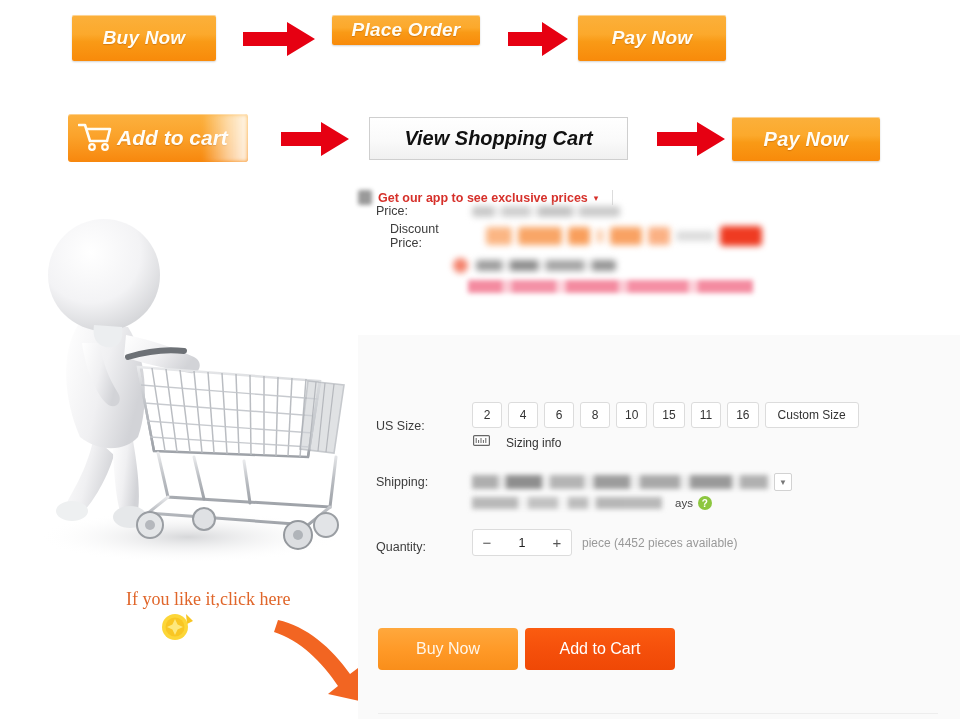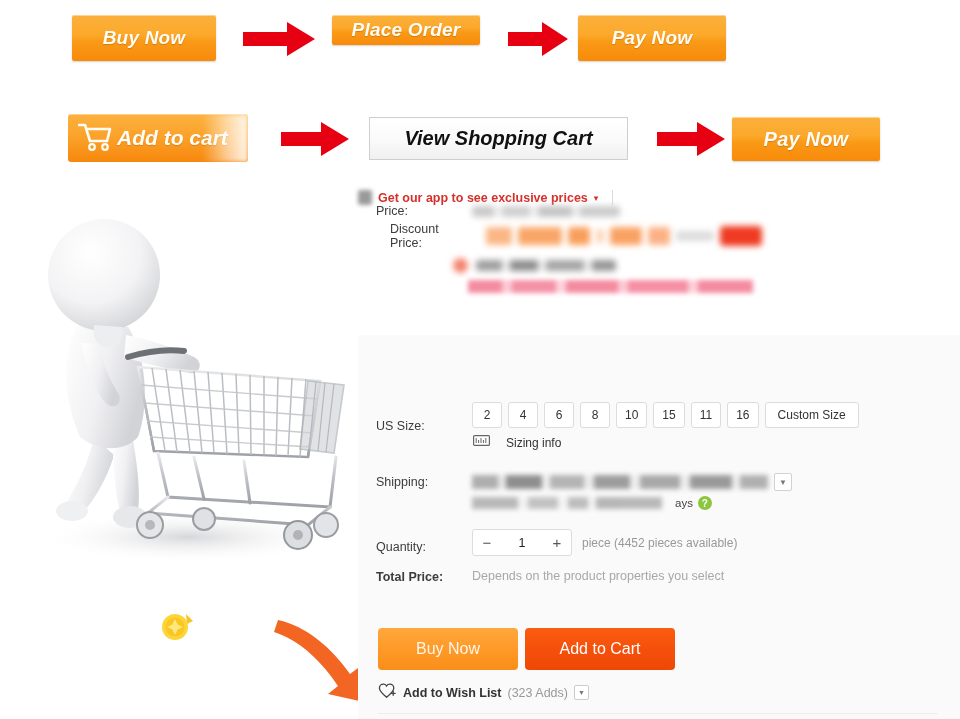--- a/index.html
+++ b/index.html
@@ -329,20 +329,21 @@
         <circle cx="142" cy="340" r="13" fill="#e4e6e8" stroke="#9a9ea3" stroke-width="2"></circle>
         <circle cx="142" cy="340" r="5" fill="#b5b8bd"></circle>
         <circle cx="196" cy="334" r="11" fill="#dfe1e4" stroke="#9a9ea3" stroke-width="2"></circle>
         <circle cx="290" cy="350" r="14" fill="#dcdee1" stroke="#94989d" stroke-width="2"></circle>
         <circle cx="290" cy="350" r="5" fill="#b0b4b9"></circle>
         <circle cx="318" cy="340" r="12" fill="#e2e4e7" stroke="#9a9ea3" stroke-width="2"></circle>
       </g>
     </svg>
   </div>
 
+  <div id="click-note">If you like it,click here</div>
   <div id="curve-arrow">
     <svg width="110" height="90" viewBox="0 0 110 90" aria-hidden="true">
       <path d="M6 4 C34 10 60 32 78 58 L86 52 L92 86 L56 78 L66 70 C50 46 28 24 2 16 Z" fill="#f26522"></path>
     </svg>
   </div>
 
   <div id="panel">
     <div class="panel-shade"></div>
 
     <div class="row" id="price-row">
@@ -431,46 +432,28 @@
       <span class="qty-wrap">
         <span class="qty-box">
           <span class="qty-btn">−</span>
           <span class="qty-val">1</span>
           <span class="qty-btn">+</span>
         </span>
         <span class="qty-note">piece (4452 pieces available)</span>
       </span>
     </div>
 
-    <div class="row" id="total-row">
-      <span class="lbl bold">Total Price:</span>
-      <span class="total-note">Depends on the product properties you select</span>
-    </div>
 
     <div id="buy-now-2">
       <span>Buy Now</span>
     </div>
     <div id="add-cart-2">
       <span>Add to Cart</span>
     </div>
 
-    <div id="wish-row">
-      <span>
-        <svg width="19" height="17" viewBox="0 0 19 17" aria-hidden="true">
-          <path d="M8.6 15.2 C4 11.4 1.4 9.2 1.4 6.2 C1.4 3.9 3.2 2.2 5.4 2.2 C6.8 2.2 8 2.9 8.6 4 C9.2 2.9 10.4 2.2 11.8 2.2 C14 2.2 15.8 3.9 15.8 6.2 C15.8 9.2 13.2 11.4 8.6 15.2 Z" fill="none" stroke="#444" stroke-width="1.3"></path>
-          <g stroke="#444" stroke-width="1.3" stroke-linecap="round">
-            <line x1="15.2" y1="9.5" x2="15.2" y2="13.3"></line>
-            <line x1="13.3" y1="11.4" x2="17.1" y2="11.4"></line>
-          </g>
-        </svg>
-      </span>
-      <span class="wish-text">Add to Wish List</span>
-      <span class="wish-count">(323 Adds)</span>
-      <span class="wish-caret">▼</span>
-    </div>
 
     <div id="panel-divider"></div>
   </div>
 
   <div class="coin-badge">
     <svg width="40" height="38" viewBox="0 0 40 38" aria-hidden="true">
       <path d="M26 4 L33 11 L27 14 Z" fill="#f7c522"></path>
       <circle cx="15" cy="17" r="13" fill="#fcd638"></circle>
       <circle cx="15" cy="17" r="9.5" fill="#f9c623"></circle>
       <path d="M15 9 L17.6 14.4 L23 17 L17.6 19.6 L15 25 L12.4 19.6 L7 17 L12.4 14.4 Z" fill="#fde87d"></path>

